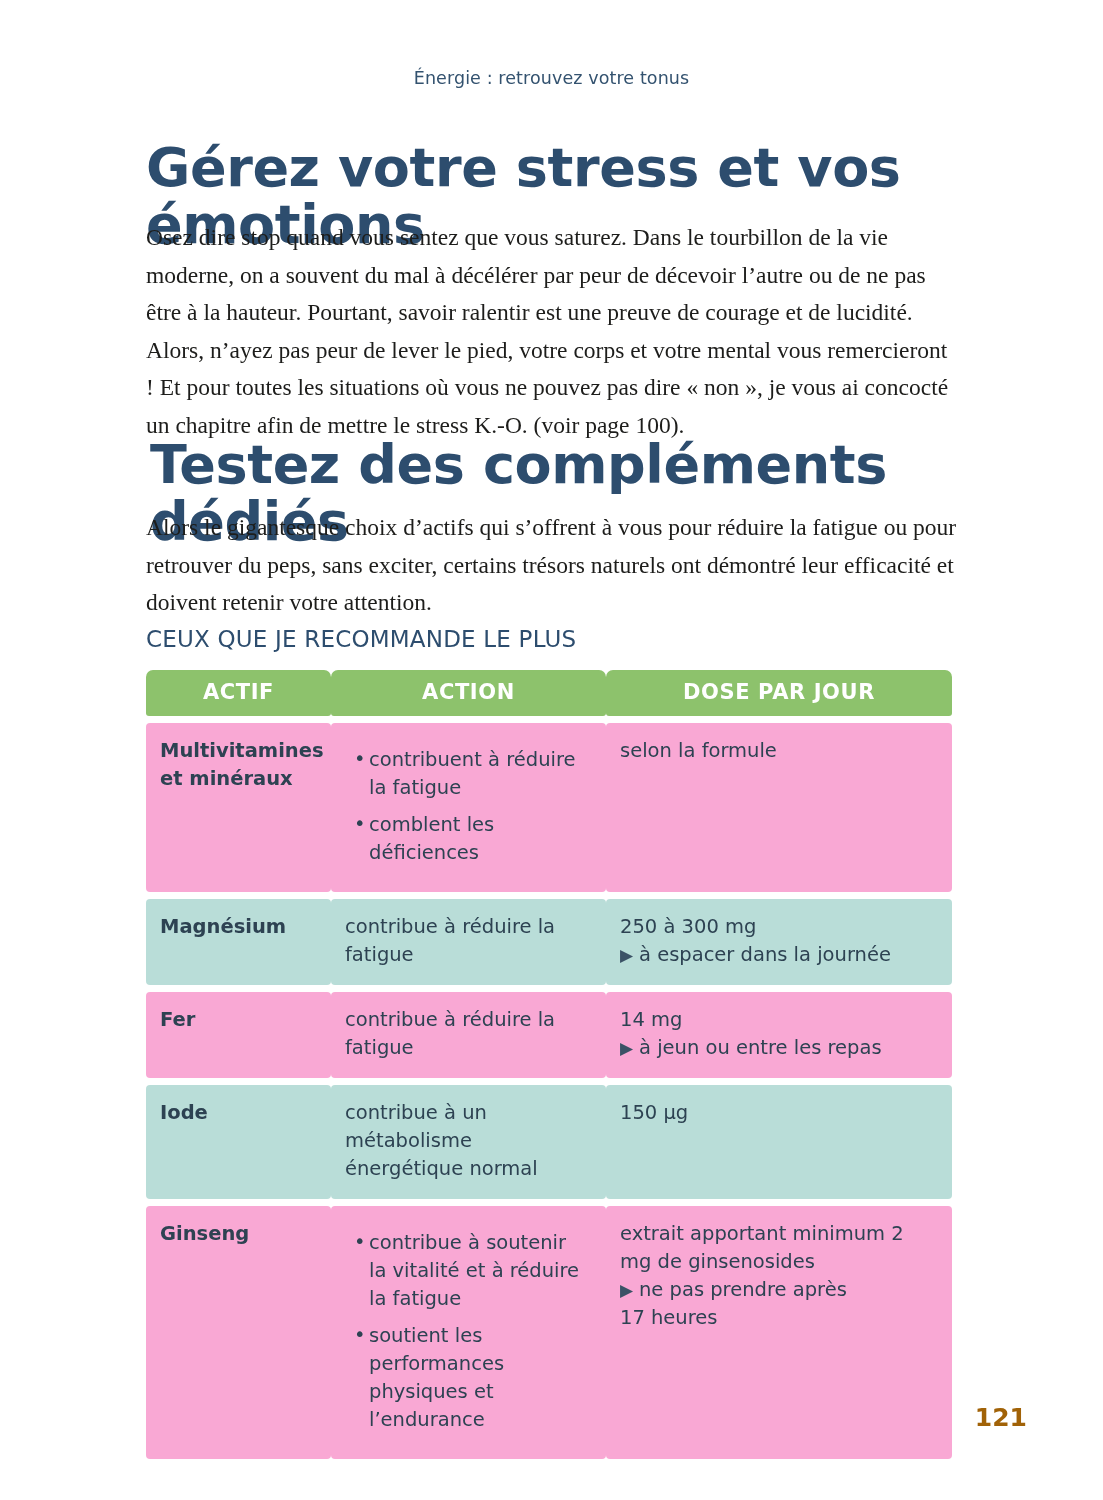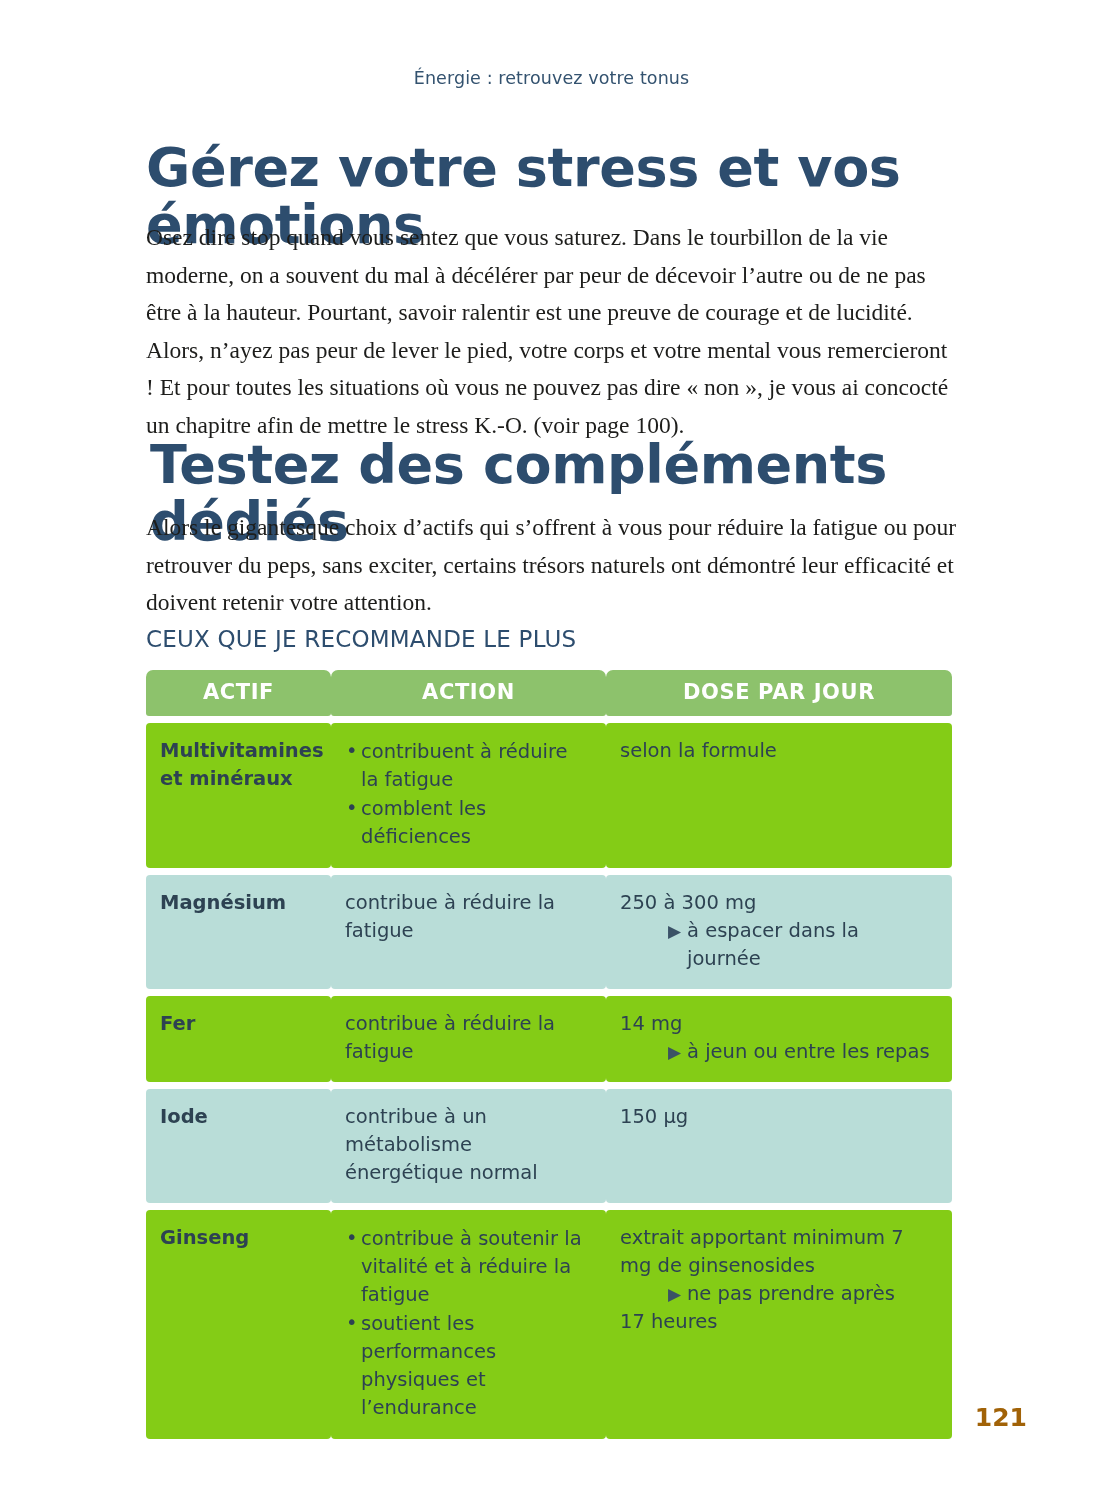--- a/index.html
+++ b/index.html
@@ -110,45 +110,45 @@
     font-weight: bold;
     font-size: 21px;
     letter-spacing: 0.6px;
     text-align: center;
     padding: 8px 10px 10px 10px;
     text-transform: uppercase;
   }
 
   
   .t-body .t-cell { border-radius: 4px; }
-  .tone-dark  .t-cell { background: #84cc16; }
+  .tone-dark  .t-cell { background: #f9a8d4; }
   .tone-light .t-cell { background: #b9ddd8; }
 
   .t-cell.actif { font-weight: bold; }
 
   ul.cell-list {
     margin: 0;
     padding: 0;
     list-style: none;
   }
   ul.cell-list li {
     position: relative;
     padding-left: 15px;
-    margin: 1px;
+    margin: 9px;
   }
   ul.cell-list li::before {
     content: "\2022";
     position: absolute;
     left: 0;
     top: -1px;
     color: #2d4252;
   }
 
   .dose-line { display: block; }
-  .dose-line.arrow { position: relative; padding-left: 19px; margin-left: 48px; }
+  .dose-line.arrow { position: relative; padding-left: 19px; }
   .dose-line.arrow::before {
     content: "\25B6";
     position: absolute;
     left: 0;
     top: 0px;
     font-size: 17px;
     line-height: 28px;
     color: #3b5266;
   }
 
@@ -232,21 +232,21 @@
 
       <div class="t-row tone-dark">
         <div class="t-cell col-1 actif">Ginseng</div>
         <div class="t-cell col-2">
           <ul class="cell-list">
             <li>contribue à soutenir la vitalité et à réduire la fatigue</li>
             <li>soutient les performances physiques et l’endurance</li>
           </ul>
         </div>
         <div class="t-cell col-3">
-          <span class="dose-line">extrait apportant minimum 7 mg de ginsenosides</span>
+          <span class="dose-line">extrait apportant minimum 2 mg de ginsenosides</span>
           <span class="dose-line arrow">ne pas prendre après</span>
           <span class="dose-line">17 heures</span>
         </div>
       </div>
 
     </div>
   </div>
 
   <div class="folio">121</div>
 

